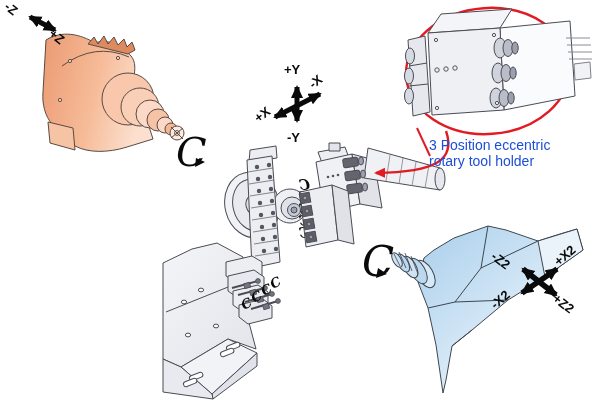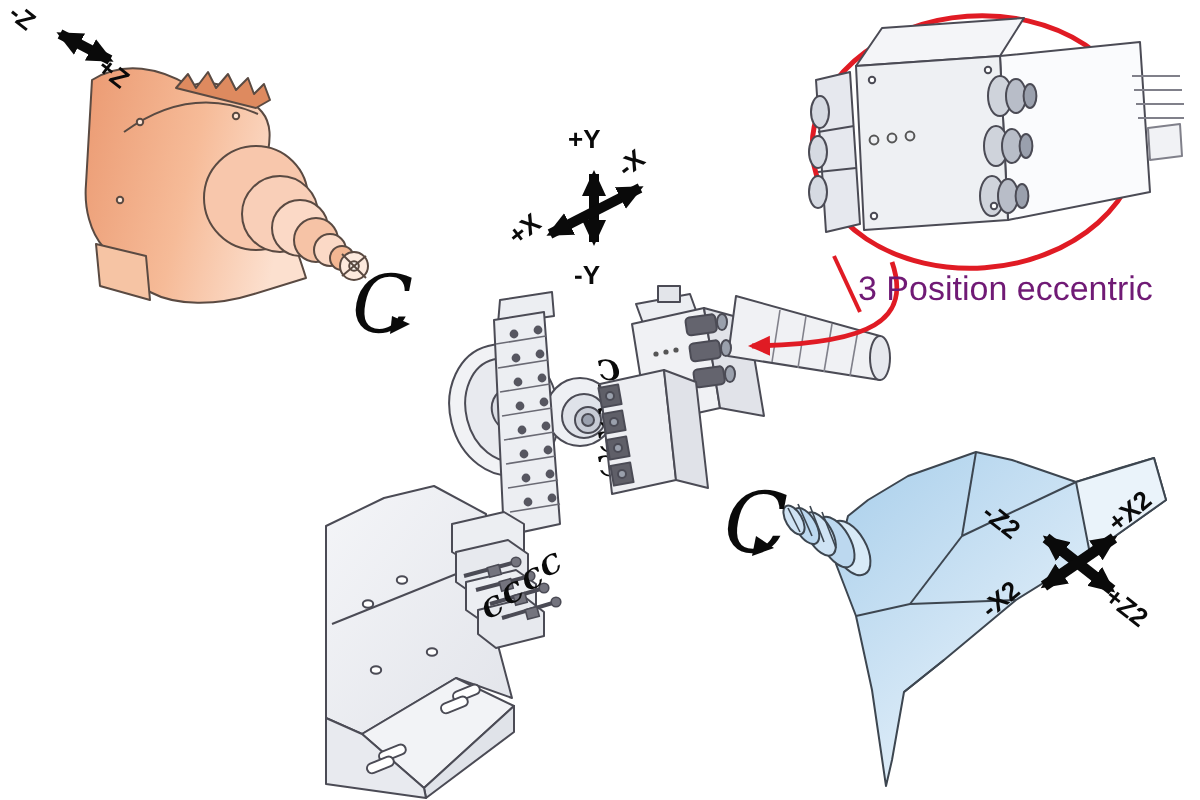--- a/index.html
+++ b/index.html
@@ -1,21 +1,21 @@
 <!DOCTYPE html>
 <html><head>
 <meta charset="utf-8">
 <style>
   html,body{margin:0;padding:0;background:#ffffff;}
   #stage{position:relative;width:600px;height:400px;background:#ffffff;overflow:hidden;
          font-family:"Liberation Sans",sans-serif;}
   #art{position:absolute;left:0;top:0;}
   .lbl{position:absolute;font-weight:bold;font-size:13px;color:#0a0a0a;white-space:nowrap;
        line-height:1;letter-spacing:0px;}
-  .callout-text{position:absolute;font-size:17px;font-weight:normal;color:#701a75;line-height:16px;
+  .callout-text{position:absolute;font-size:14px;font-weight:normal;color:#1d4ed8;line-height:16px;
        white-space:nowrap;}
 </style>
 </head>
 <body>
 
 <div id="stage">
 
 <svg id="art" width="600" height="400" viewBox="0 0 600 400">
   <defs>
     <marker id="ah" markerUnits="userSpaceOnUse" markerWidth="16" markerHeight="14" refX="11" refY="6" orient="auto-start-reverse">
@@ -297,14 +297,15 @@
 <div class="lbl" style="left:287px;top:131px;">-Y</div>
 <div class="lbl" style="left:309px;top:75px;transform:rotate(-38deg);">-X</div>
 <div class="lbl" style="left:254px;top:108px;transform:rotate(-38deg);">+X</div>
 
 <div class="lbl" style="left:491px;top:254px;transform:rotate(38deg);">-Z2</div>
 <div class="lbl" style="left:553px;top:249px;transform:rotate(-40deg);">+X2</div>
 <div class="lbl" style="left:490px;top:293px;transform:rotate(-40deg);">-X2</div>
 <div class="lbl" style="left:552px;top:297px;transform:rotate(38deg);">+Z2</div>
 
 <div class="callout-text" style="left:429px;top:137px;">3 Position eccentric</div>
+<div class="callout-text" style="left:429px;top:153px;">rotary tool holder</div>
 
 </div>
 
 </body></html>

